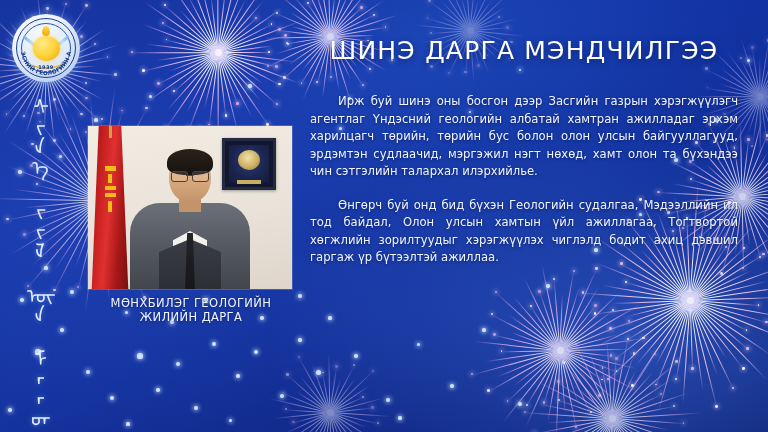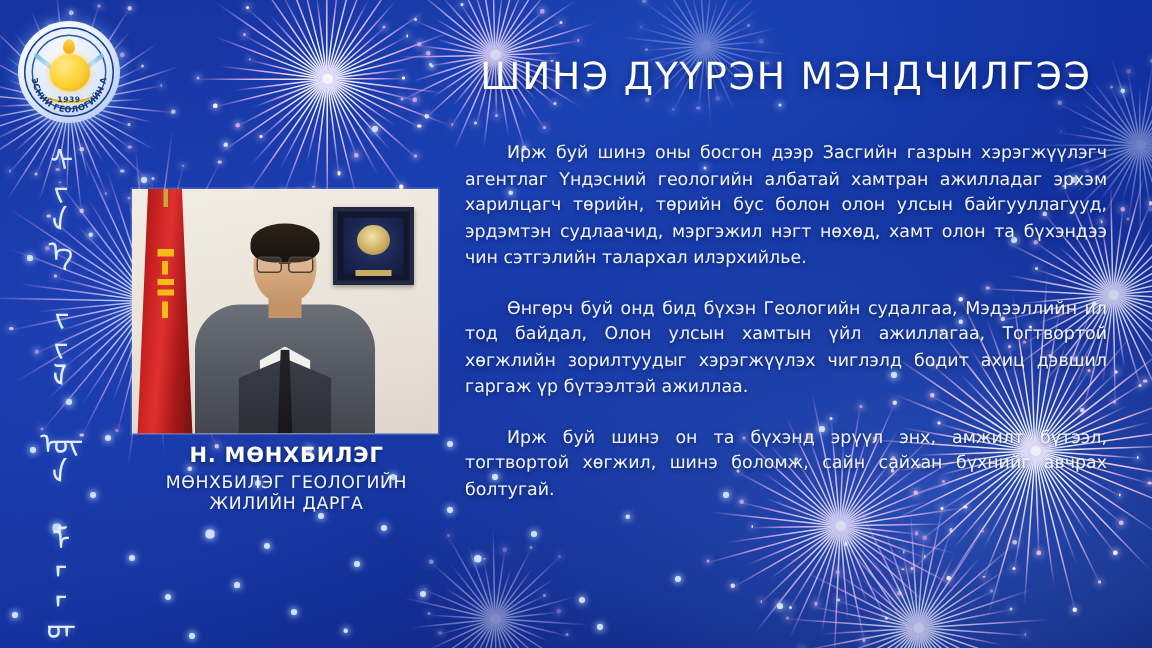--- a/index.html
+++ b/index.html
@@ -1254,27 +1254,25 @@
     <div class="head"></div>
     <div class="hair"></div>
     <div class="glasses">
       <i class="l"></i>
         <b></b>
         <i class="r"></i>
     </div>
   </div>
 
   <div id="name-block">
-    <div class="person-name">Н. МӨНХБИЛЭГ</div>
     <div class="person-title-1">МӨНХБИЛЭГ ГЕОЛОГИЙН</div>
     <div class="person-title-2">ЖИЛИЙН ДАРГА</div>
   </div>
 
   <div id="content">
-    <div id="title">ШИНЭ ДҮҮРЭН МЭНДЧИЛГЭЭ</div>
+    <div id="title">ШИНЭ ДАРГА МЭНДЧИЛГЭЭ</div>
     <div id="body">
       <p>Ирж буй шинэ оны босгон дээр Засгийн газрын хэрэгжүүлэгч агентлаг Үндэсний геологийн албатай хамтран ажилладаг эрхэм харилцагч төрийн, төрийн бус болон олон улсын байгууллагууд, эрдэмтэн судлаачид, мэргэжил нэгт нөхөд, хамт олон та бүхэндээ чин сэтгэлийн талархал илэрхийлье.</p>
       <p>Өнгөрч буй онд бид бүхэн Геологийн судалгаа, Мэдээллийн ил тод байдал, Олон улсын хамтын үйл ажиллагаа, Тогтвортой хөгжлийн зорилтуудыг хэрэгжүүлэх чиглэлд бодит ахиц дэвшил гаргаж үр бүтээлтэй ажиллаа.</p>
-      <p>Ирж буй шинэ он та бүхэнд эрүүл энх, амжилт бүтээл, тогтвортой хөгжил, шинэ боломж, сайн сайхан бүхнийг авчрах болтугай.</p>
     </div>
   </div>
 
 </div>
 
 </body></html>

